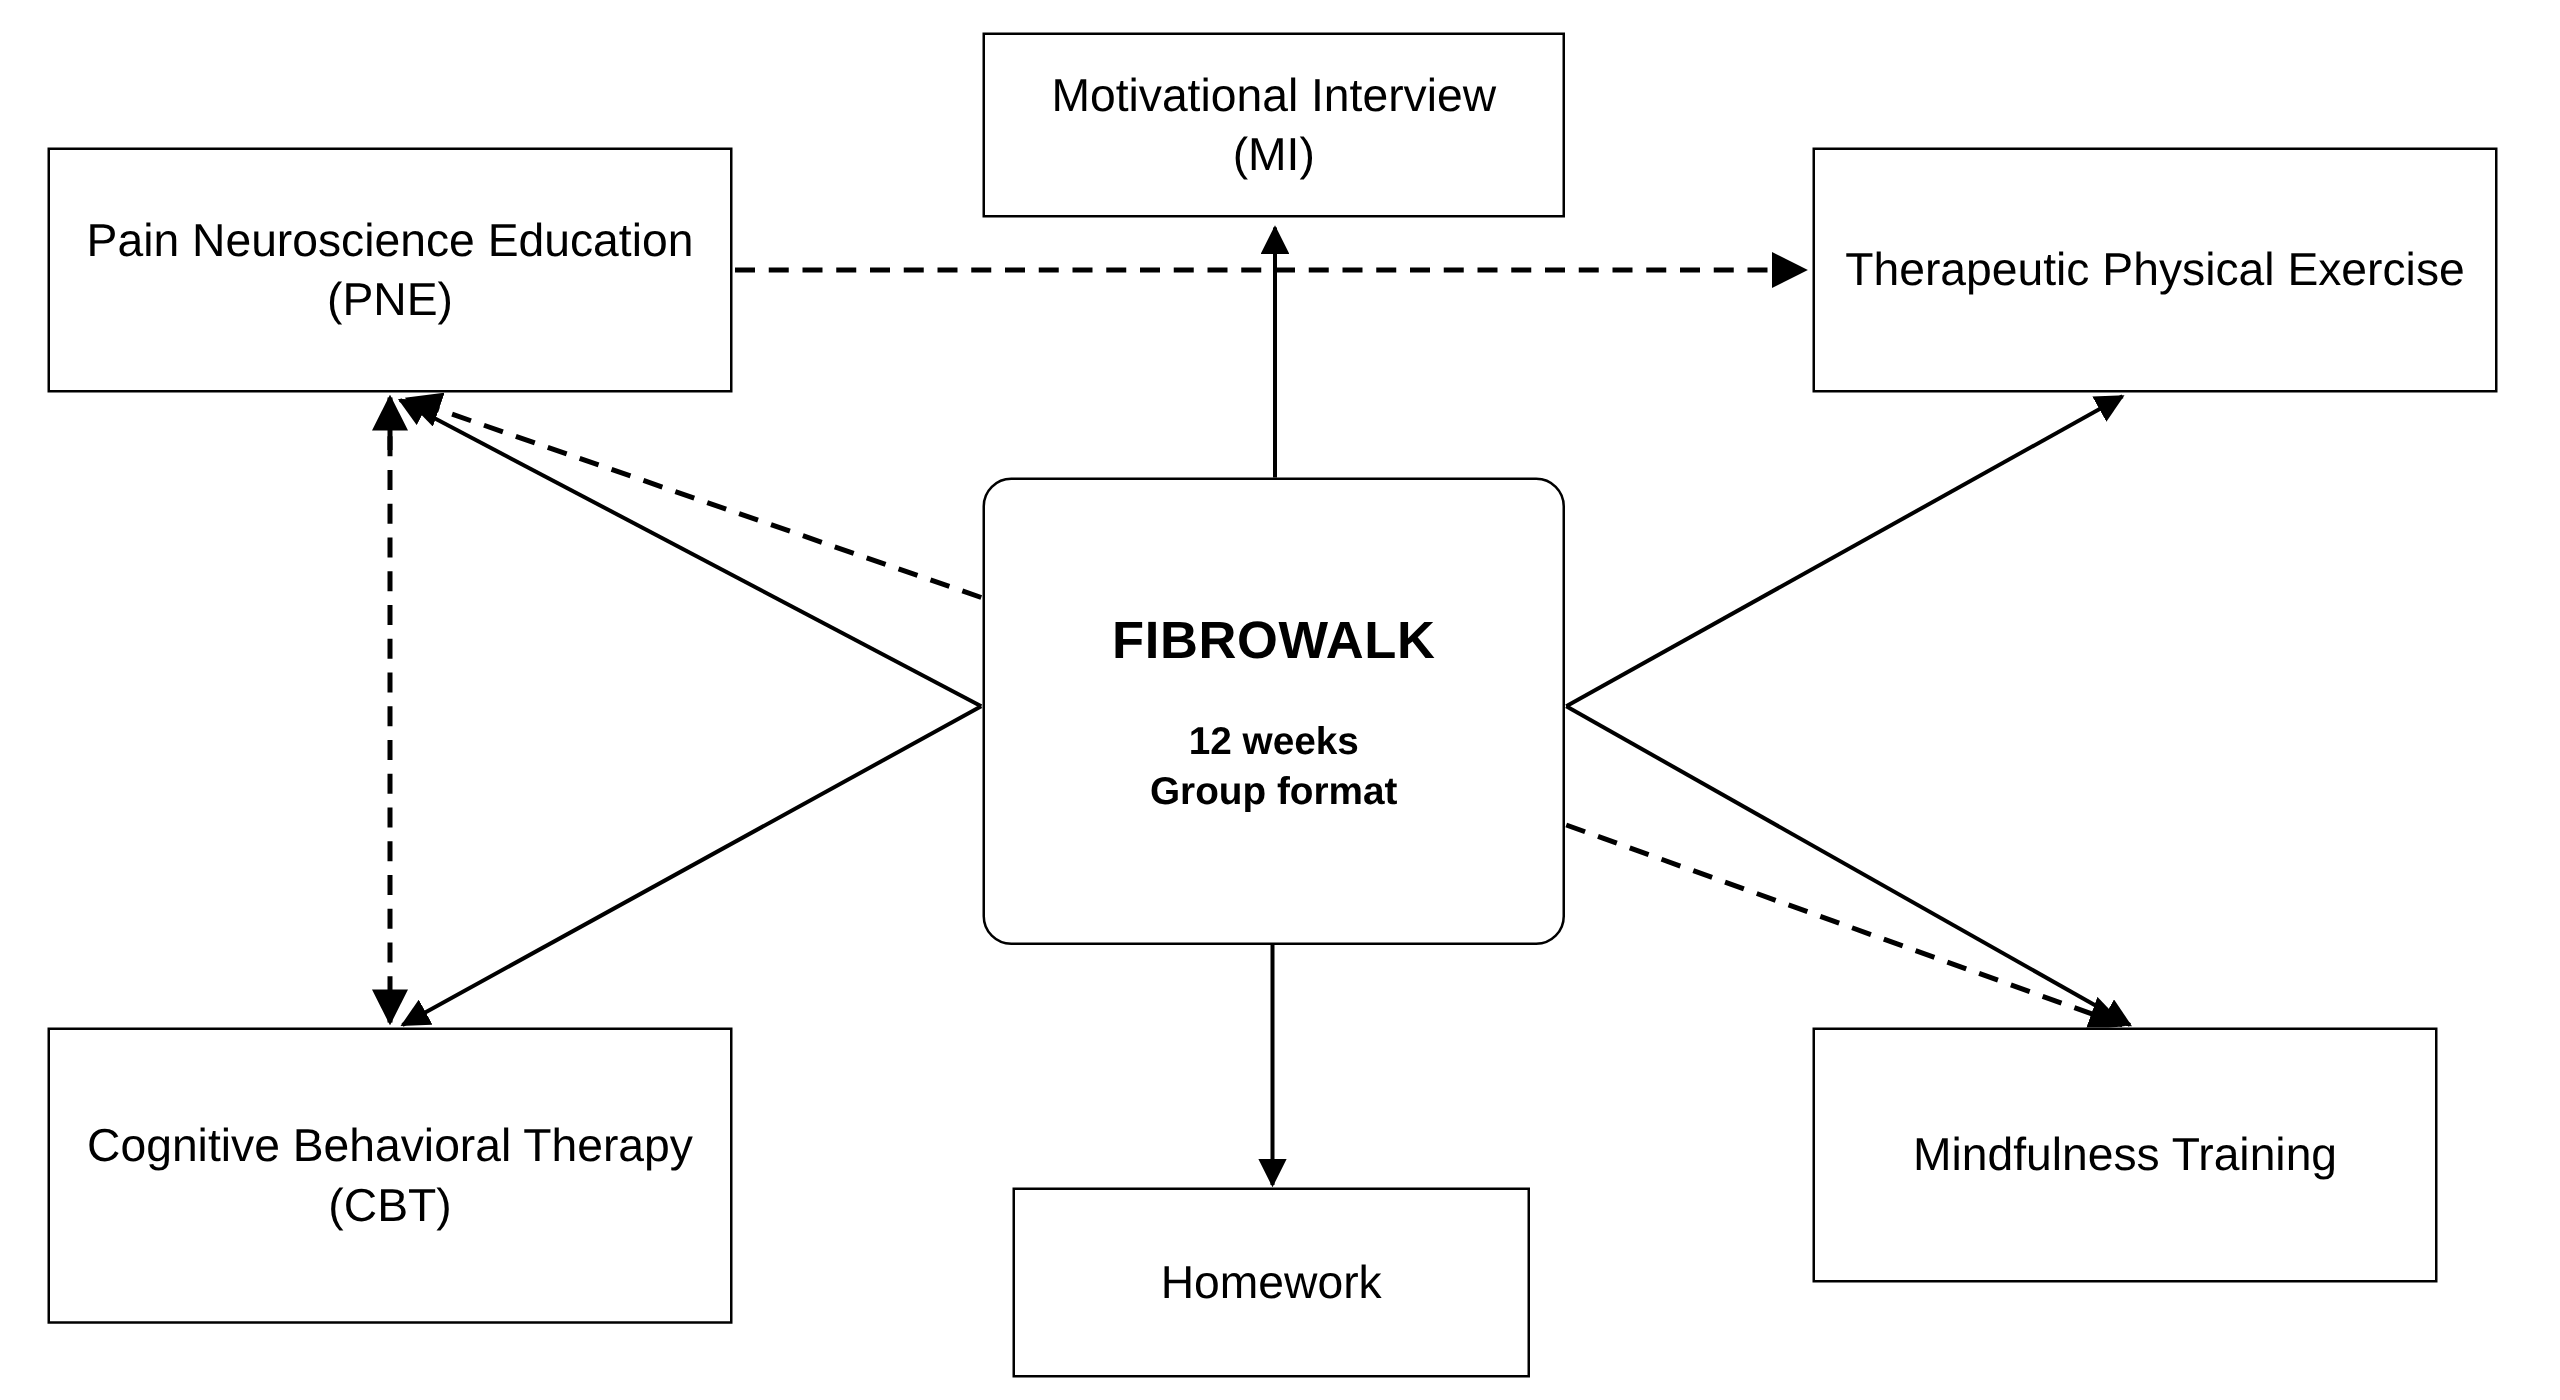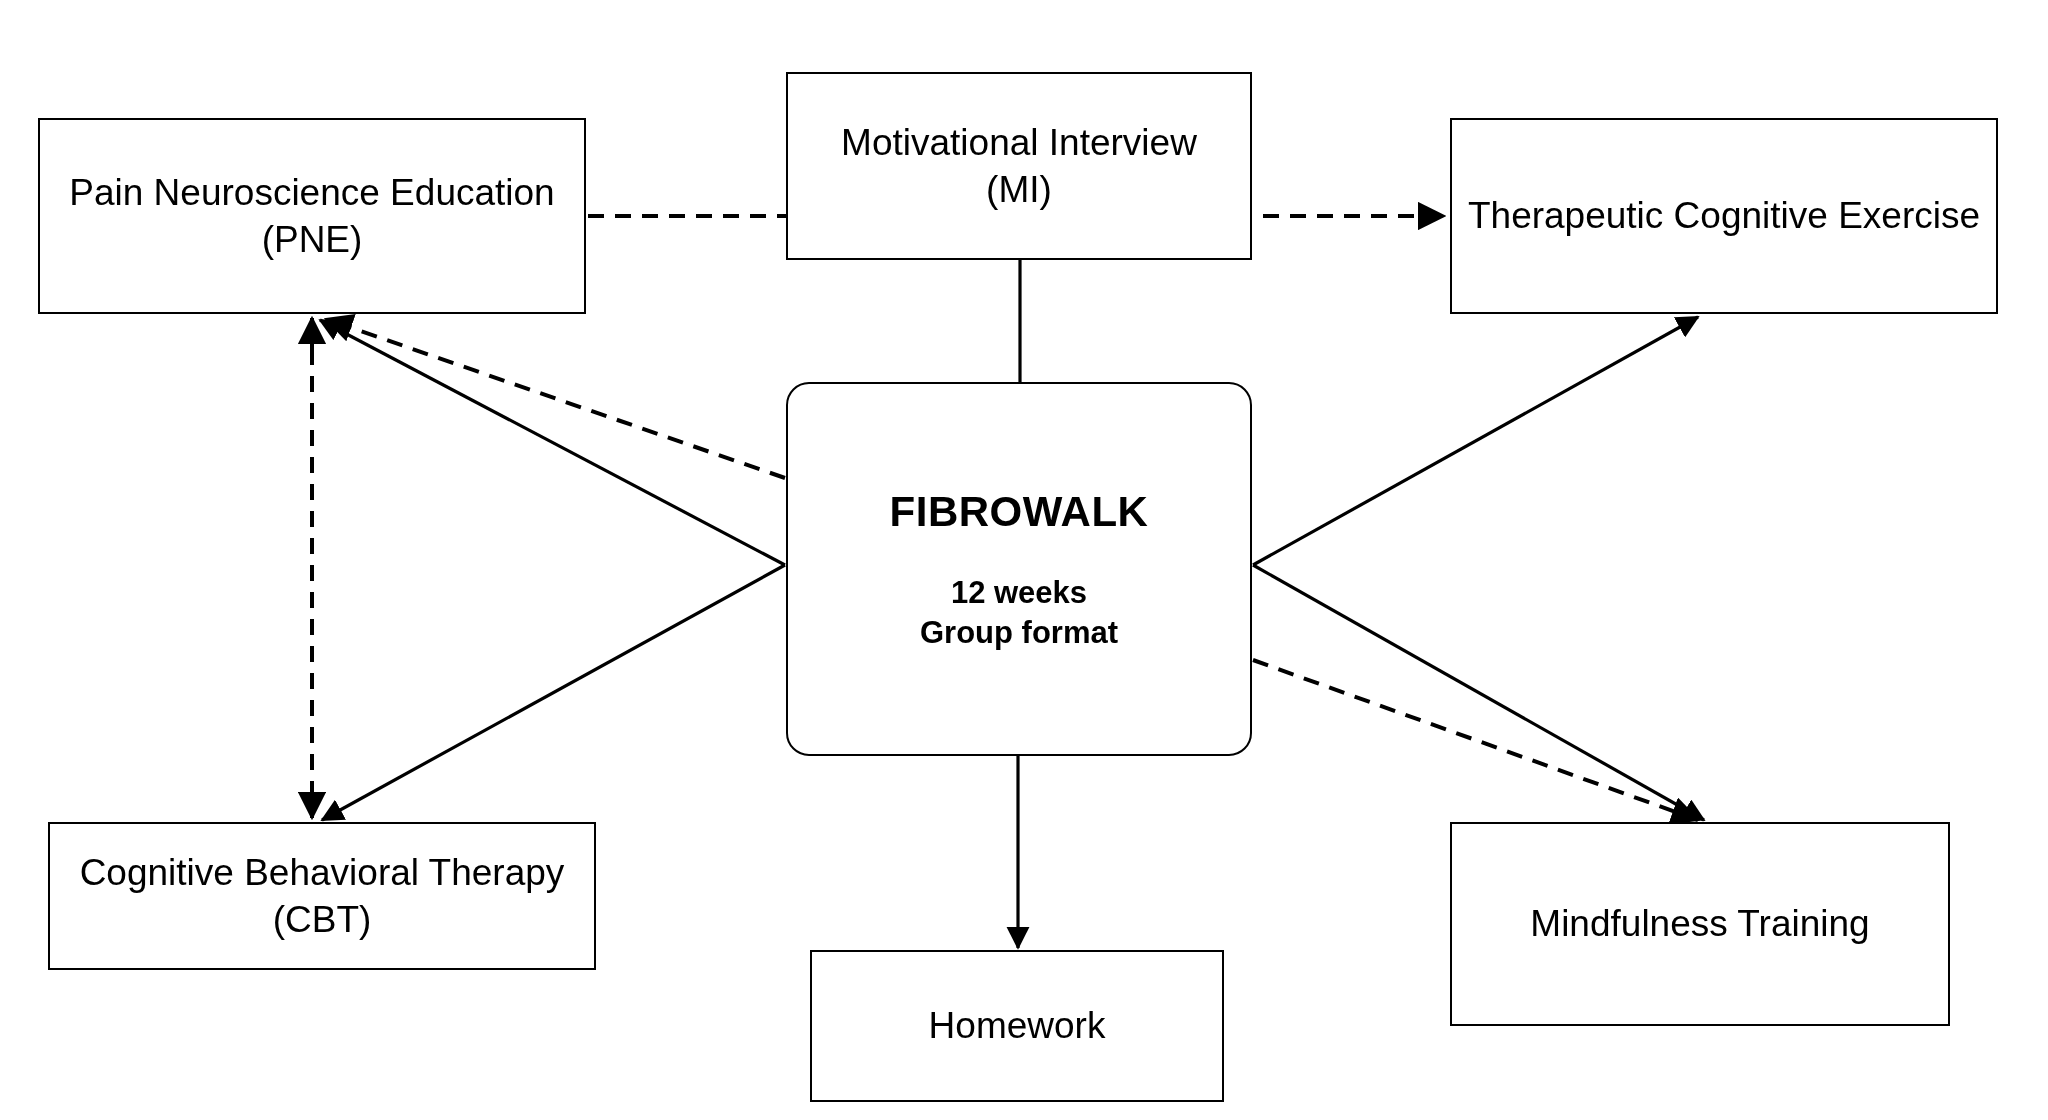--- a/index.html
+++ b/index.html
@@ -50,24 +50,24 @@
   .node.central .subtitle {
     font-size: 31px;
     font-weight: bold;
     margin-top: 34px;
     white-space: pre-line;
     line-height: 1.3;
   }
 
   
   #node-pne   { left: 38px;   top: 118px;  width: 548px; height: 196px; }
-  #node-mi    { left: 786px;  top: 26px;   width: 466px; height: 188px; margin-top: 46px; }
+  #node-mi    { left: 786px;  top: 26px;   width: 466px; height: 148px; }
   #node-tpe   { left: 1450px; top: 118px;  width: 548px; height: 196px; }
   #node-fw    { left: 786px;  top: 382px;  width: 466px; height: 374px; border-radius: 23px; }
-  #node-cbt   { left: 38px;   top: 822px;  width: 548px; height: 148px; margin-left: 10px; }
+  #node-cbt   { left: 38px;   top: 822px;  width: 548px; height: 237px; }
   #node-mt    { left: 1450px; top: 822px;  width: 500px; height: 204px; }
   #node-hw    { left: 810px;  top: 950px;  width: 414px; height: 152px; }
 </style>
 </head>
 <body>
 
 <div id="canvas">
 
   <svg id="edges" viewBox="0 0 2048 1120" width="2048" height="1120" xmlns="http://www.w3.org/2000/svg">
     <defs>
@@ -103,21 +103,21 @@
     <div class="title">Pain Neuroscience Education
 (PNE)</div>
   </div>
 
   <div class="node" id="node-mi">
     <div class="title">Motivational Interview
 (MI)</div>
   </div>
 
   <div class="node" id="node-tpe">
-    <div class="title">Therapeutic Cognitive Exercise</div>
+    <div class="title">Therapeutic Physical Exercise</div>
   </div>
 
   <div class="node central" id="node-fw">
     <div class="title">FIBROWALK</div>
     <div class="subtitle">12 weeks
 Group format</div>
   </div>
 
   <div class="node" id="node-cbt">
     <div class="title">Cognitive Behavioral Therapy

